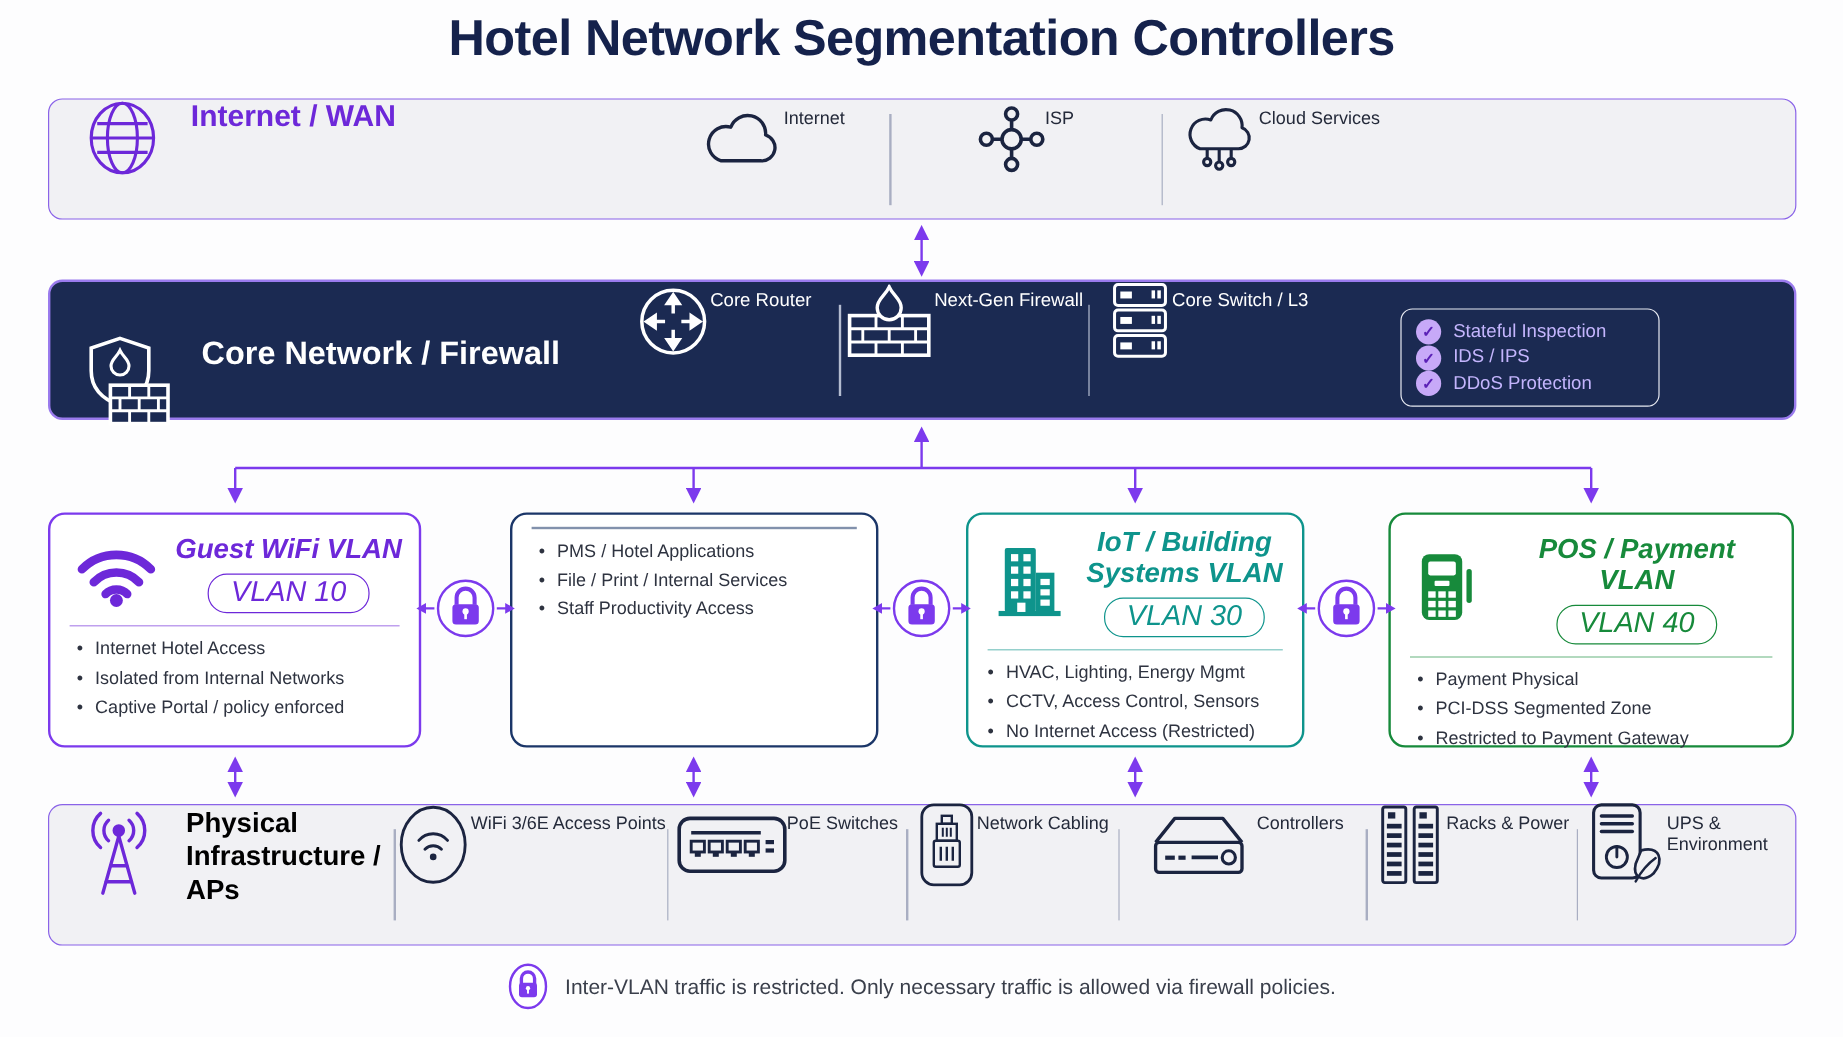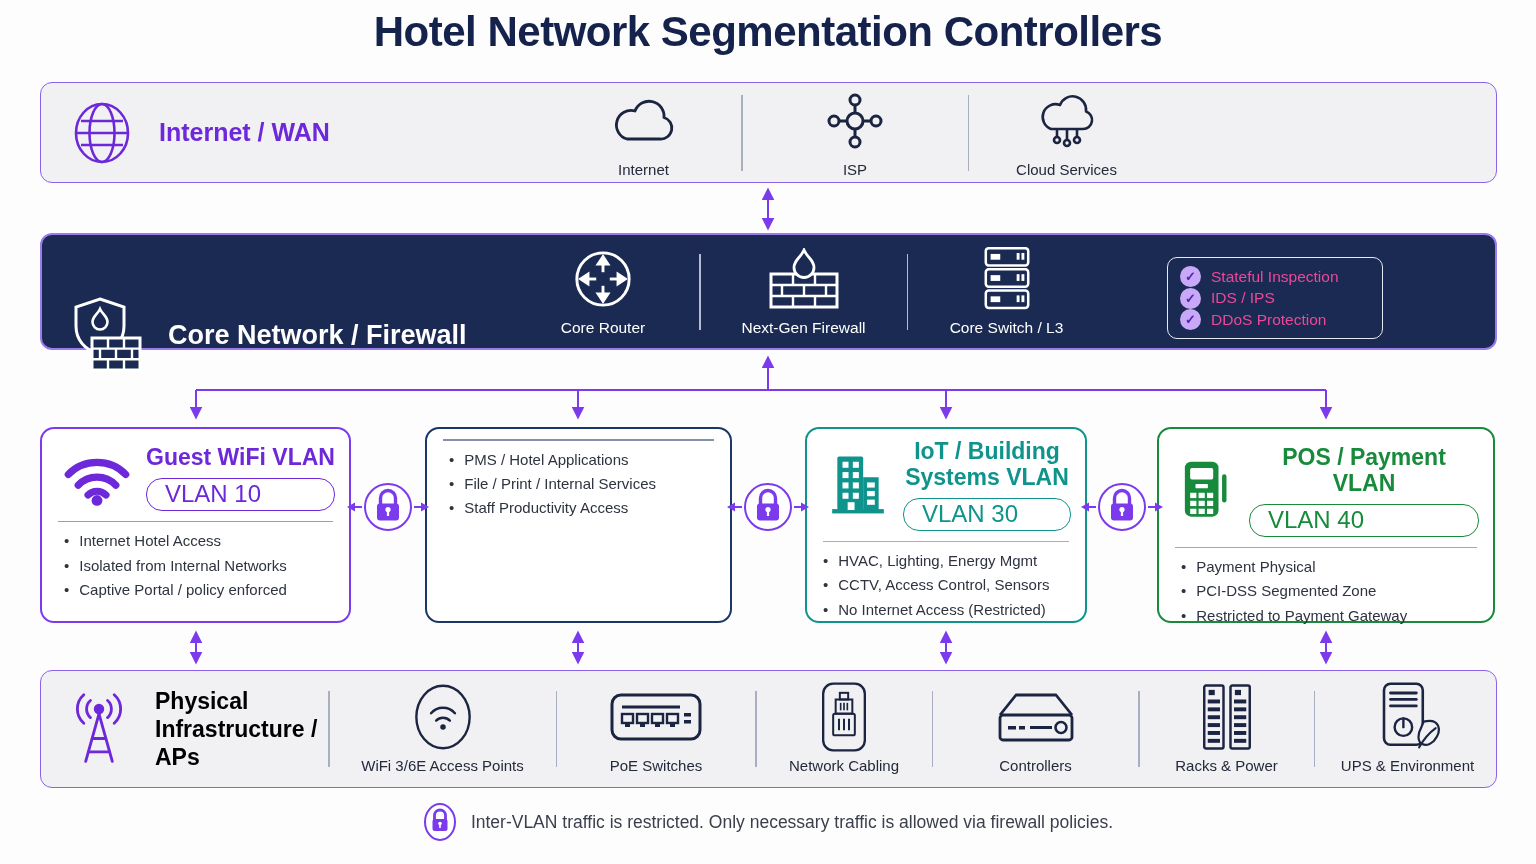--- a/index.html
+++ b/index.html
@@ -11,58 +11,58 @@
   #page-title{left:0;top:8px;width:100%;text-align:center;font-size:42px;font-weight:700;
               color:#15224c;letter-spacing:-0.5px;}
 
   
   .band{left:40px;width:1457px;border-radius:12px;box-sizing:border-box;}
   .band-light{background:#f1f1f4;border:1.5px solid #8a63e8;}
   #band-internet{top:82px;height:101px;}
   #band-core{top:233px;height:117px;background:#1b2a52;border:2px solid #9a7bed;}
   #band-infra{top:670px;height:118px;}
 
-  .band-left{position:absolute;left:0;top:0;height:100%;display:flex;align-items:center;}
+  .band-left{position:absolute;left:0;top:0;height:100%;display:flex;align-items:flex-start;}
   .band-title{font-weight:700;}
   #band-internet .band-left{padding-left:32px;gap:28px;}
   #band-internet .band-title{font-size:25px;color:#6d28d9;}
   #band-core .band-left{padding-left:28px;gap:24px;margin-top:44px;}
   #band-core .band-title{font-size:27px;color:#ffffff;}
   #band-infra .band-left{padding-left:20px;gap:18px;}
   #band-infra .band-title{font-size:23px;color:#000000;line-height:1.22;width:180px;}
 
   .items-row{position:absolute;top:0;height:100%;display:flex;align-items:stretch;}
   #band-internet .items-row{left:505px;}
   #band-core .items-row{left:465px;}
   #band-infra .items-row{left:287px;}
-  .bitem{display:flex;flex-direction:column;align-items:center;justify-content:center;height:100%;}
+  .bitem{display:flex;flex-direction:row;justify-content:center;height:100%;}
   .bicon{display:flex;align-items:center;justify-content:center;height:66px;}
   .blabel{margin-top:7px;font-size:15px;color:#242a3a;}
   #band-core .blabel{color:#ffffff;font-size:15.5px;}
   .vsep{width:1.5px;align-self:center;height:76px;background:#a9aec2;}
   #band-core .vsep{background:#cfd6e6;opacity:.85;}
 
   
   #core-features{left:1125px;top:22px;width:216px;height:82px;border:1.5px solid #e8eaf2;
                  border-radius:10px;box-sizing:border-box;padding:8px 12px;display:flex;
                  flex-direction:column;justify-content:space-between;}
   .feat-row{display:flex;align-items:center;gap:10px;}
   .check-badge{width:21px;height:21px;border-radius:50%;background:#c7a9f8;color:#5b21b6;
                font-size:13px;font-weight:700;display:flex;align-items:center;justify-content:center;}
-  .feat-label{color:#ec4899;font-size:15.5px;}
+  .feat-label{color:#c4b5fd;font-size:15.5px;}
 
   
   .vlan-box{top:427px;height:196px;background:#fff;border-radius:14px;border:2px solid;
             box-sizing:border-box;}
   #vlan-1{left:40px;width:311px;border-color:#7c3aed;color:#6d28d9;}
   #vlan-2{left:425px;width:307px;border-color:#1b3668;color:#1b3668;}
   #vlan-3{left:805px;width:282px;border-color:#0e948c;color:#0e948c;}
   #vlan-4{left:1157px;width:338px;border-color:#178a3b;color:#178a3b;}
   .vhead{display:flex;align-items:center;gap:14px;padding:16px 14px 0 20px;}
-  .vhead-col{flex:1;display:flex;flex-direction:column;}
+  .vhead-col{flex:1;display:flex;flex-direction:column;align-items:center;font-style:italic;}
   .vtitle{font-size:23px;font-weight:700;text-align:center;line-height:1.12;}
   #vlan-3 .vtitle{max-width:200px;}
   .pill{margin-top:7px;font-size:24px;padding:1px 18px 2px;border:1.5px solid;border-radius:16px;}
   .vline{height:1.5px;margin:10px 16px 8px;background:currentColor;opacity:.55;}
   .bullets{padding:0 10px 0 22px;}
   .brow{display:flex;gap:10px;margin:3px 0;font-size:15px;color:#2e3340;line-height:1.42;}
   .brow .dot{color:#2e3340;}
 
   
   .lockconn{top:479px;}

